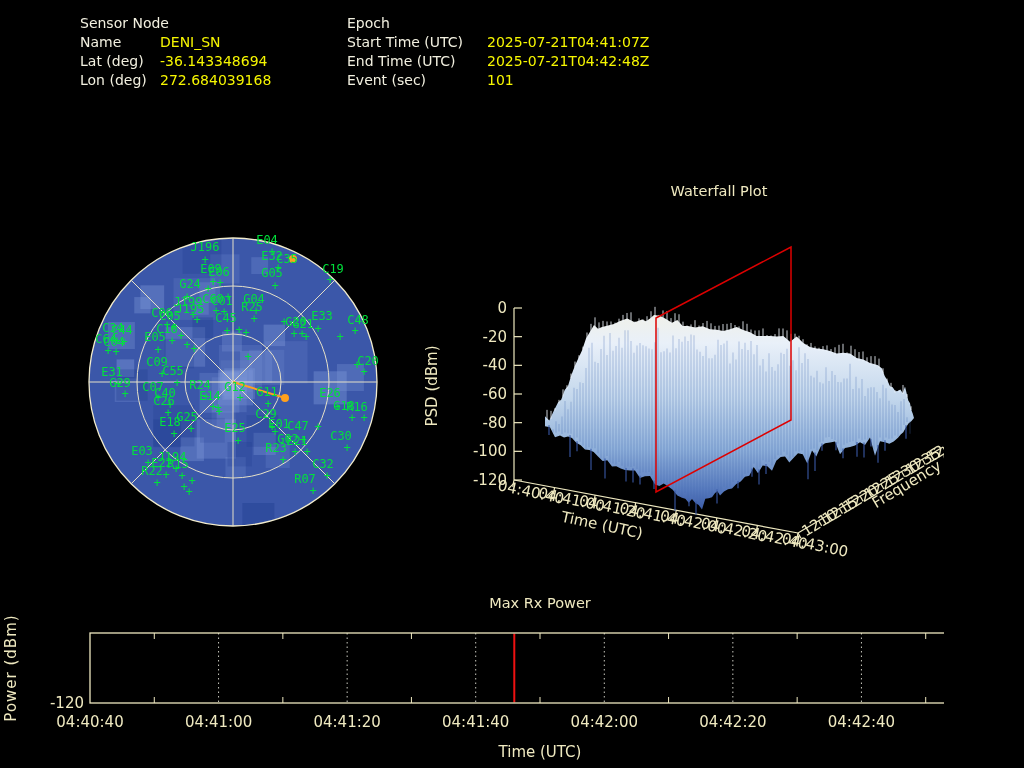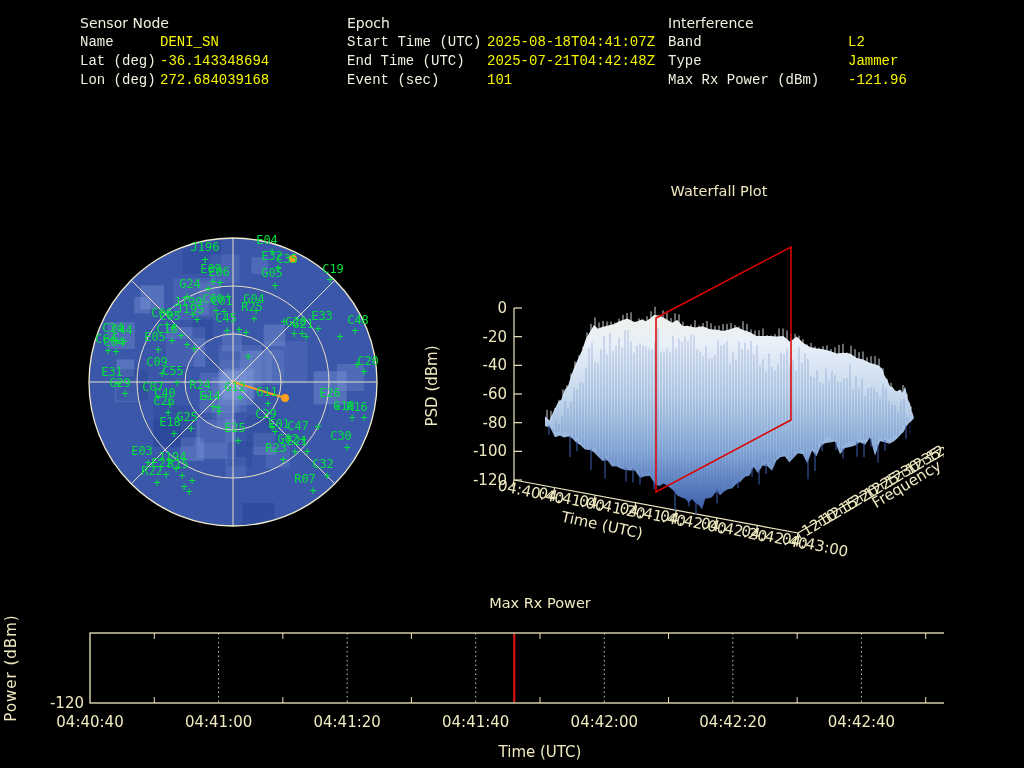--- a/index.html
+++ b/index.html
@@ -1,20 +1,20 @@
 <!DOCTYPE html>
 <html><head>
 <meta charset="utf-8">
 <style>
   html,body{margin:0;padding:0;background:#000;}
   #stage{position:relative;width:944px;height:768px;background:#000;overflow:hidden;
          font-family:"DejaVu Sans","Liberation Sans",sans-serif;}
   .hcol{position:absolute;top:14px;font-size:14px;line-height:19px;white-space:nowrap;}
   .hhead{color:#f2f0e0;}
-  .hrow{color:#f2f0e0;font-family:Liberation Mono, monospace;}
+  .hrow{color:#f2f0e0;}
   .hlbl{display:inline-block;color:#f2f0e0;}
   .hval{color:#f6f600;}
   .w80{width:80px;} .w140{width:140px;} .w180{width:180px;}
   .ptitle{position:absolute;color:#efe9c0;font-size:14.5px;text-align:center;line-height:21px;white-space:nowrap;}
   svg{position:absolute;overflow:visible;}
   text{font-family:"DejaVu Sans","Liberation Sans",sans-serif;}
   .satlbl{font-family:"DejaVu Sans Mono","Liberation Mono",monospace;}
 </style>
 </head>
 <body>
@@ -27,36 +27,27 @@
       <span class="hlbl w80">Name</span><span class="hval">DENI_SN</span></div>
     <div class="hrow">
       <span class="hlbl w80">Lat (deg)</span><span class="hval">-36.143348694</span></div>
     <div class="hrow">
       <span class="hlbl w80">Lon (deg)</span><span class="hval">272.684039168</span></div>
   </div>
 
   <div class="hcol" style="left:347px">
     <div class="hhead">Epoch</div>
     <div class="hrow">
-      <span class="hlbl w140">Start Time (UTC)</span><span class="hval">2025-08-18T04:41:07Z</span></div>
+      <span class="hlbl w140">Start Time (UTC)</span><span class="hval">2025-07-21T04:41:07Z</span></div>
     <div class="hrow">
       <span class="hlbl w140">End Time (UTC)</span><span class="hval">2025-07-21T04:42:48Z</span></div>
     <div class="hrow">
       <span class="hlbl w140">Event (sec)</span><span class="hval">101</span></div>
   </div>
 
-  <div class="hcol" style="left:668px">
-    <div class="hhead">Interference</div>
-    <div class="hrow">
-      <span class="hlbl w180">Band</span><span class="hval">L2</span></div>
-    <div class="hrow">
-      <span class="hlbl w180">Type</span><span class="hval">Jammer</span></div>
-    <div class="hrow">
-      <span class="hlbl w180">Max Rx Power (dBm)</span><span class="hval">-121.96</span></div>
-  </div>
 
   <div class="ptitle" style="left:440px;top:593px;width:200px">Max Rx Power</div>
   <div class="ptitle" style="left:619px;top:181px;width:200px">Waterfall Plot</div>
 
   <svg id="skySvg" width="290" height="290" style="left:88px;top:237px">
       <defs>
         <clipPath id="skyclip">
           <circle cx="145" cy="145" r="144"></circle>
         </clipPath>
       </defs>

